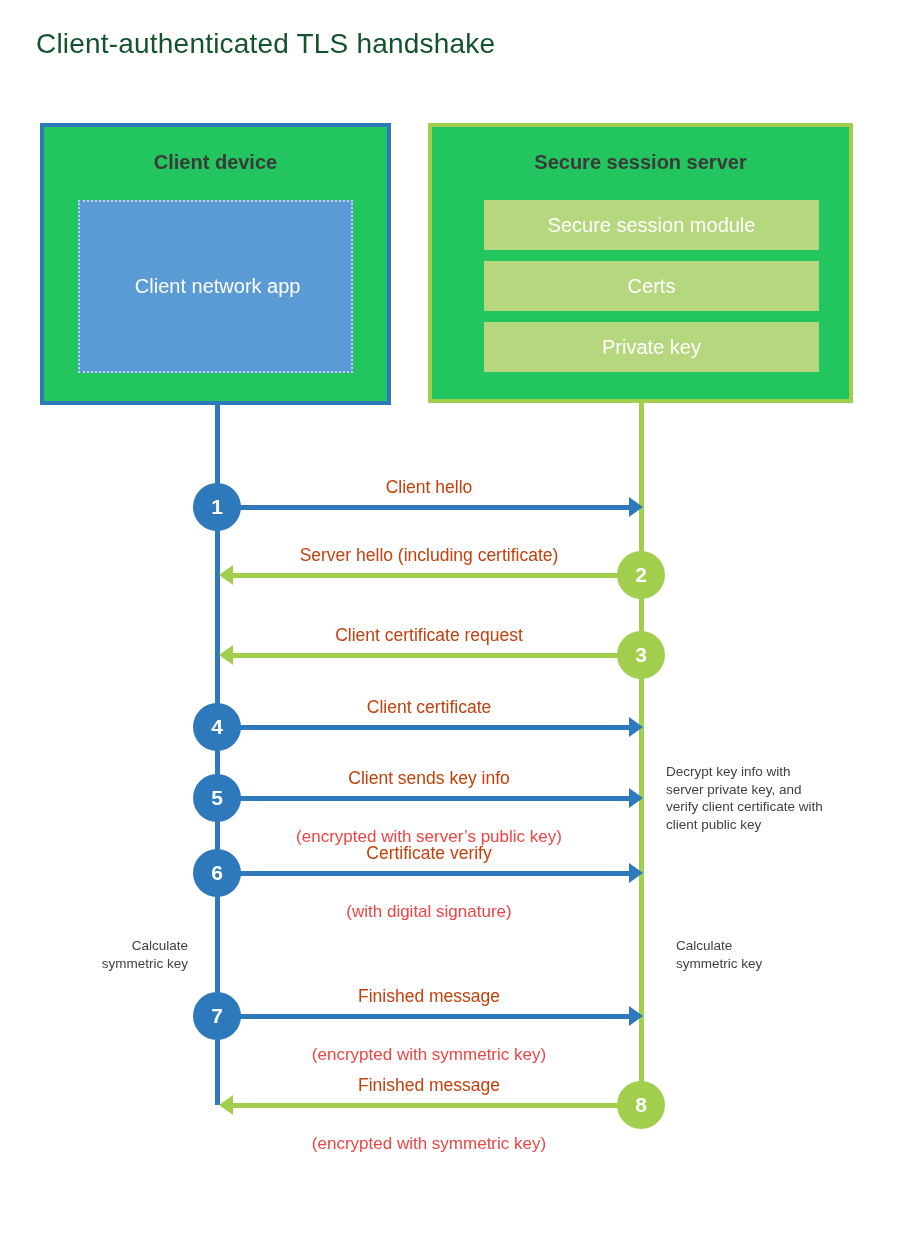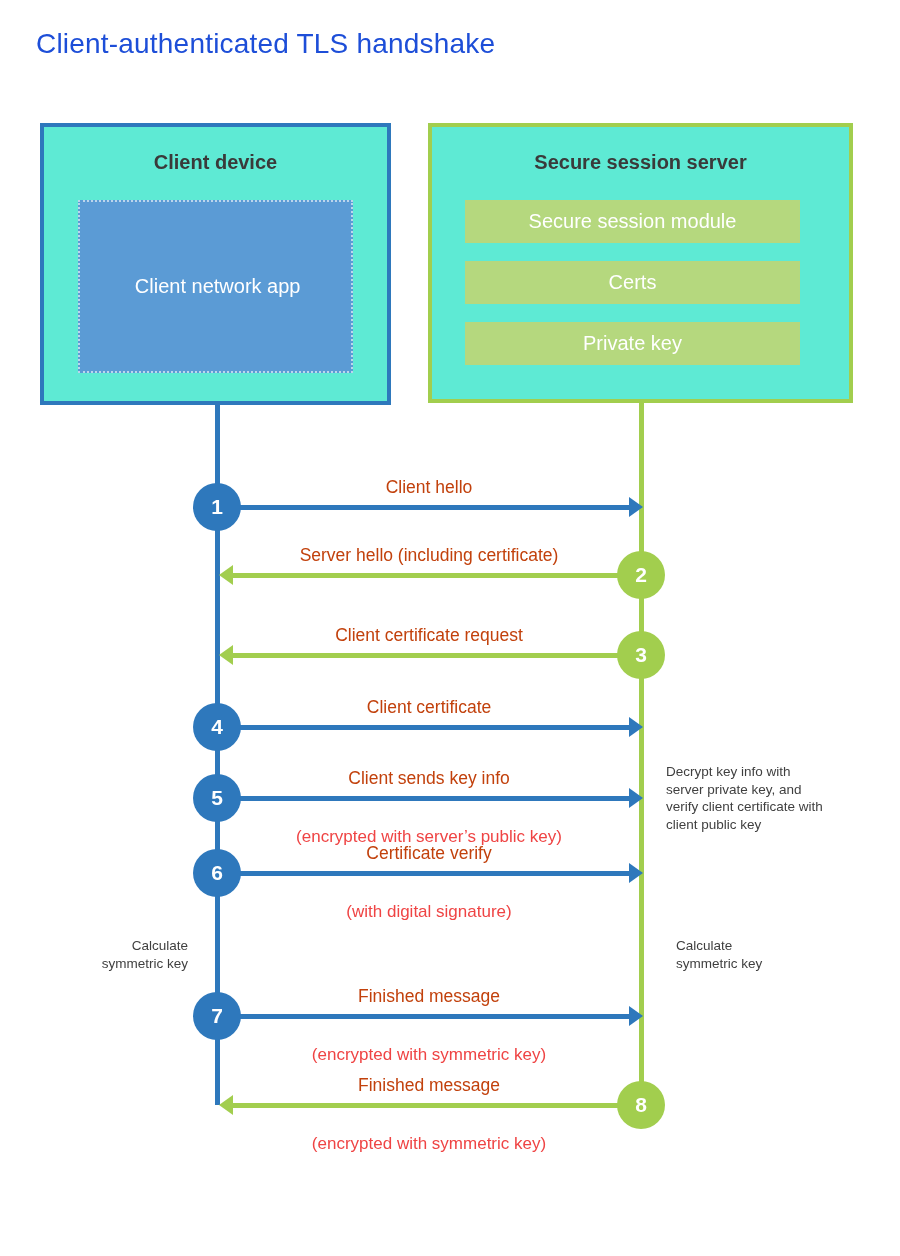--- a/index.html
+++ b/index.html
@@ -2,40 +2,40 @@
 <html><head>
 <meta charset="utf-8">
 <style>
   html,body { margin:0; padding:0; background:#ffffff; }
   .canvas {
     position:relative; width:900px; height:1256px; background:#ffffff;
     font-family:"Liberation Sans","DejaVu Sans",sans-serif; overflow:hidden;
   }
   .page-title {
     position:absolute; left:36px; top:28px; font-size:28px; font-weight:300;
-    color:#1d4ed8; letter-spacing:0.2px;
+    color:#14532d; letter-spacing:0.2px;
   }
 
   
-  .actor-box { position:absolute; top:123px; background:#5eead4; box-sizing:border-box;padding-left:44px; }
+  .actor-box { position:absolute; top:123px; background:#22c55e; box-sizing:border-box;padding-left:44px; }
   .client-box { left:40px;  width:351px; height:282px; border:4px solid #2e78bc; }
   .server-box { left:428px; width:425px; height:280px; border:4px solid #a2ce4e; }
   .actor-title {
     position:absolute; left:0; right:0; top:24px; text-align:center;
     font-size:20px; font-weight:bold; color:#3a3a3a;
   }
   .client-app {
     position:absolute; left:34px; top:73px; width:275px; height:173px;
     background:#5b9bd5; border:2px dotted #bcd5ec; box-sizing:border-box;
     display:flex; align-items:center; justify-content:center; text-align:right;
     color:#ffffff; font-size:20px; line-height:27px;
   }
   .client-app .wrap { width:170px; }
   .server-bar {
-    position:absolute; left:33px; width:335px; height:43px; background:#b5d87e;
+    position:absolute; left:52px; width:335px; height:50px; background:#b5d87e;
     display:flex; align-items:center; justify-content:center;
     color:#ffffff; font-size:20px;
   }
   .bar-0 { top:73px; } .bar-1 { top:134px; } .bar-2 { top:195px; }
 
   
   .lifeline { position:absolute; width:5px; }
   .lifeline.blue  { left:215px; top:405px; height:700px; background:#2e78bc; }
   .lifeline.green { left:639px; top:401px; height:704px; background:#a2ce4e; }
 

